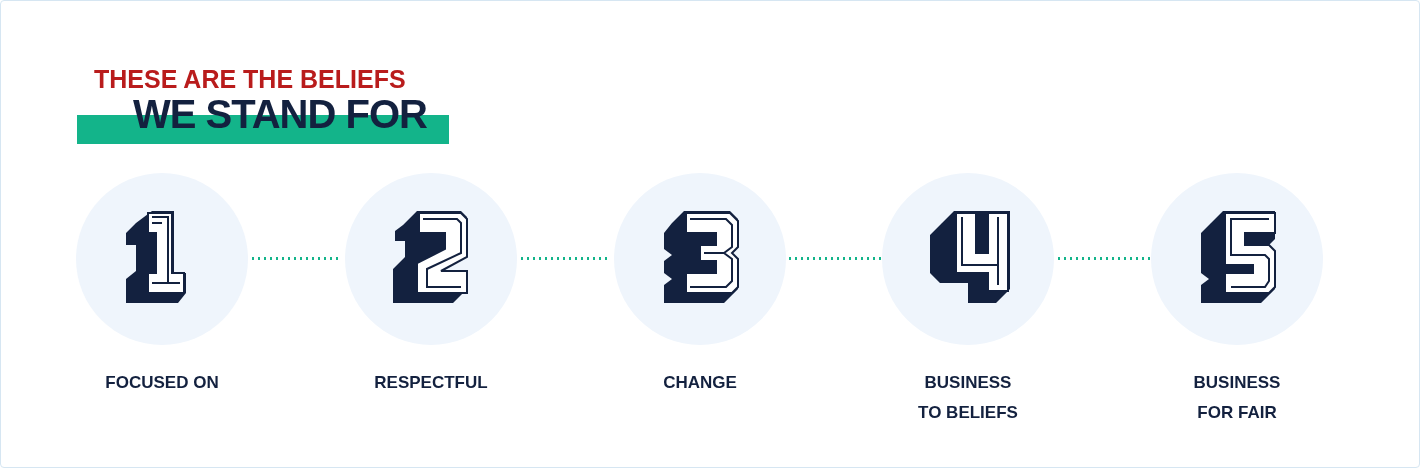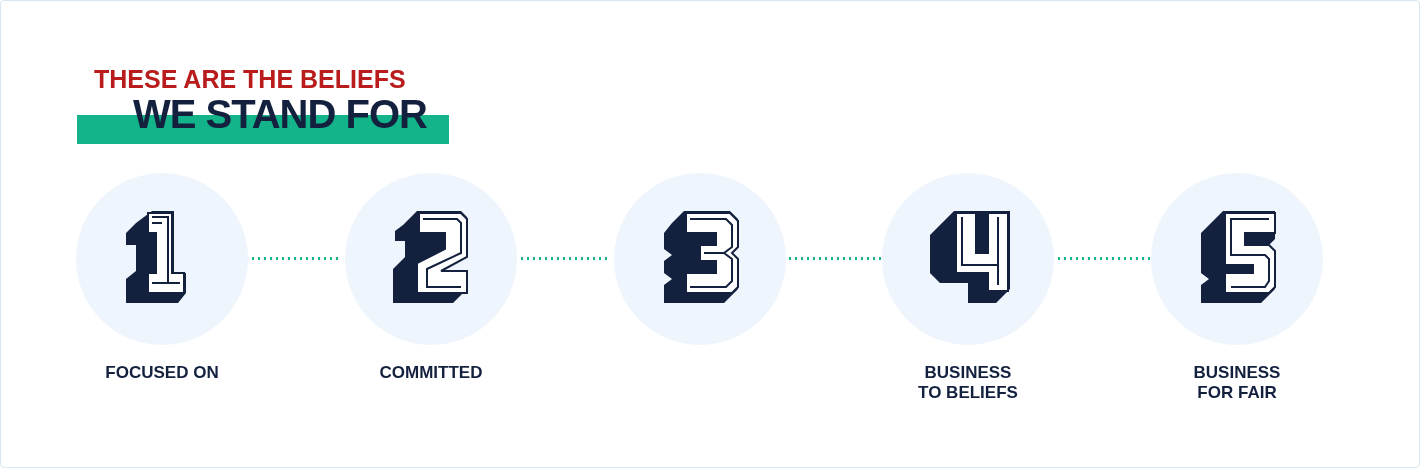--- a/index.html
+++ b/index.html
@@ -32,21 +32,21 @@
   .circle {
     width: 172px; height: 172px; border-radius: 50%;
     background: #eff5fc; position: relative;
   }
   .circle svg { position: absolute; left: 46px; top: 36px; }
   .label {
     position: absolute; left: -40px; width: 252px; top: 190px;
     text-align: center; font-size: 17px; font-weight: 700; color: #13213f;
     line-height: 20px; letter-spacing: 0px;
   }
-  .label span { display: block; }
+  .label span { display: block; margin-top: 10px; }
   .connector {
     position: absolute; top: 257px; height: 3px;
     background-image: radial-gradient(circle, #13b48a 1.2px, transparent 1.5px);
     background-size: 6px 3px; background-repeat: repeat-x;
   }
 </style>
 </head>
 <body>
 
 <div class="frame"></div>
@@ -77,33 +77,34 @@
 
 <div class="item" style="left:345px;">
   <div class="circle">
     <svg width="84" height="100" viewBox="0 0 84 100">
       <path d="M12 16 L26 2 L70 2 L76 8 L76 46 L46 62 L76 62 L76 80 L62 94 L2 94 L2 60 L14 48 L14 32 L4 32 L4 22 Z" fill="#13213f"></path>
       <path d="M28 4 L70 4 L76 10 L76 48 L50 62 L76 62 L76 84 L26 84 L26 54 L54 40 L54 24 L28 24 Z" fill="#ffffff" stroke="#13213f" stroke-width="2"></path>
       <path d="M32 10 L66 10 L70 14 L70 44 L36 60 L36 78 L70 78" fill="none" stroke="#13213f" stroke-width="2"></path>
     </svg>
   </div>
   <div class="label">
-    <span>COMMITTED</span>
+    <span>RESPECTFUL</span>
   </div>
 </div>
 
 <div class="item" style="left:614px;">
   <div class="circle">
     <svg width="84" height="100" viewBox="0 0 84 100">
       <path d="M12 14 L24 2 L70 2 L78 10 L78 38 L72 44 L78 50 L78 80 L64 94 L4 94 L4 76 L12 70 L4 64 L4 52 L12 46 L4 40 L4 24 Z" fill="#13213f"></path>
       <path d="M26 4 L70 4 L78 12 L78 38 L72 44 L78 50 L78 78 L72 84 L26 84 L26 64 L56 64 L56 52 L40 52 L40 36 L56 36 L56 24 L26 24 Z" fill="#ffffff" stroke="#13213f" stroke-width="2"></path>
       <path d="M30 10 L66 10 L72 16 L72 38 L64 44 L44 44 M64 44 L72 50 L72 72 L66 78 L30 78" fill="none" stroke="#13213f" stroke-width="2"></path>
     </svg>
   </div>
   <div class="label">
+    <span>CHANGE</span>
   </div>
 </div>
 
 <div class="item" style="left:882px;">
   <div class="circle">
     <svg width="84" height="100" viewBox="0 0 84 100">
       <path d="M14 14 L26 2 L82 2 L82 80 L68 94 L40 94 L40 74 L12 74 L2 64 L2 26 Z" fill="#13213f"></path>
       <path d="M28 4 L48 4 L48 44 L60 44 L60 4 L80 4 L80 82 L60 82 L60 64 L28 64 Z" fill="#ffffff" stroke="#13213f" stroke-width="2"></path>
       <path d="M34 8 L34 56 L70 56 M70 8 L70 76" fill="none" stroke="#13213f" stroke-width="2"></path>
     </svg>

